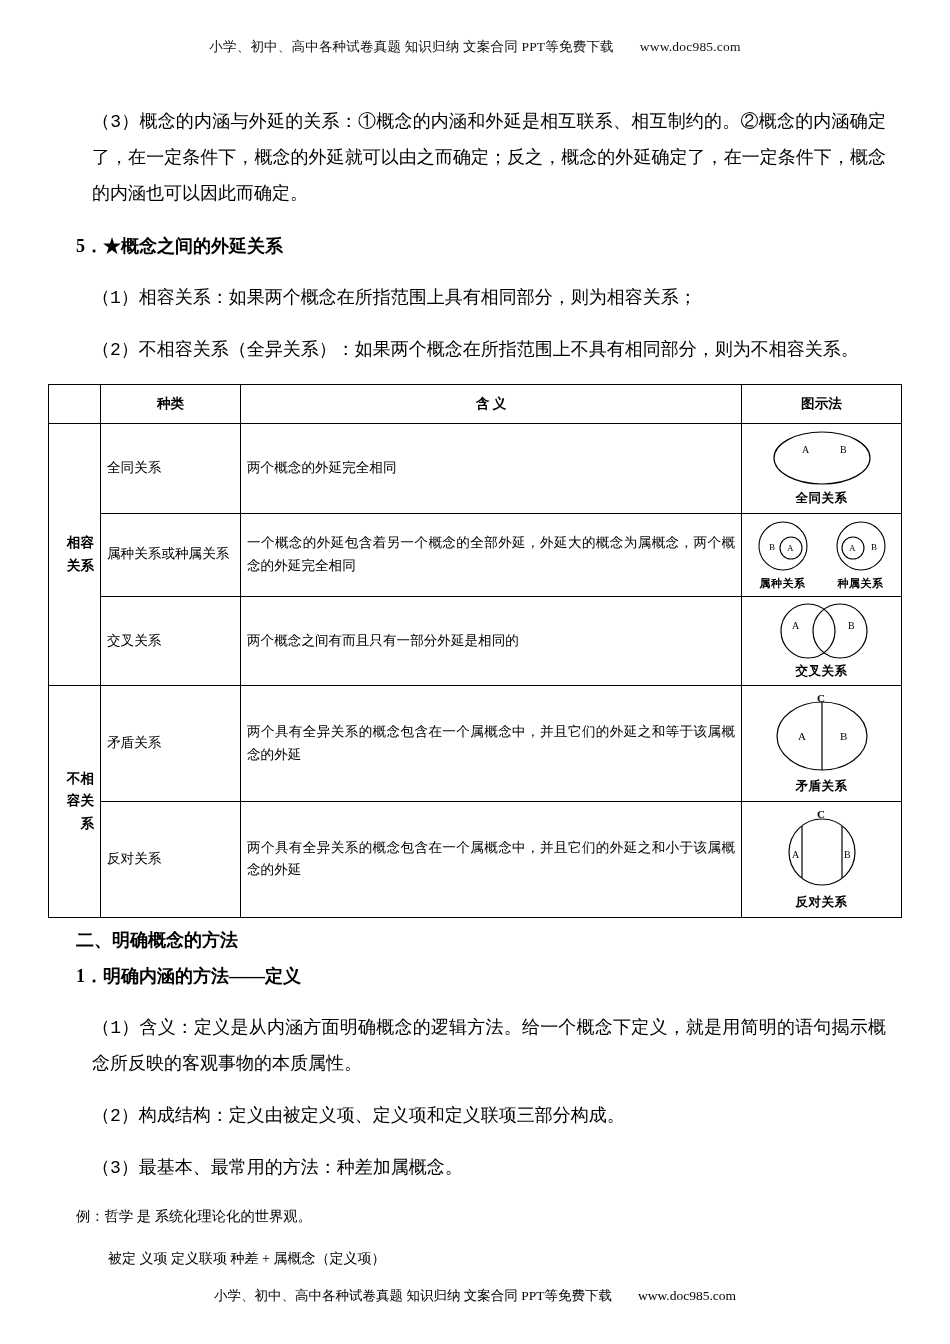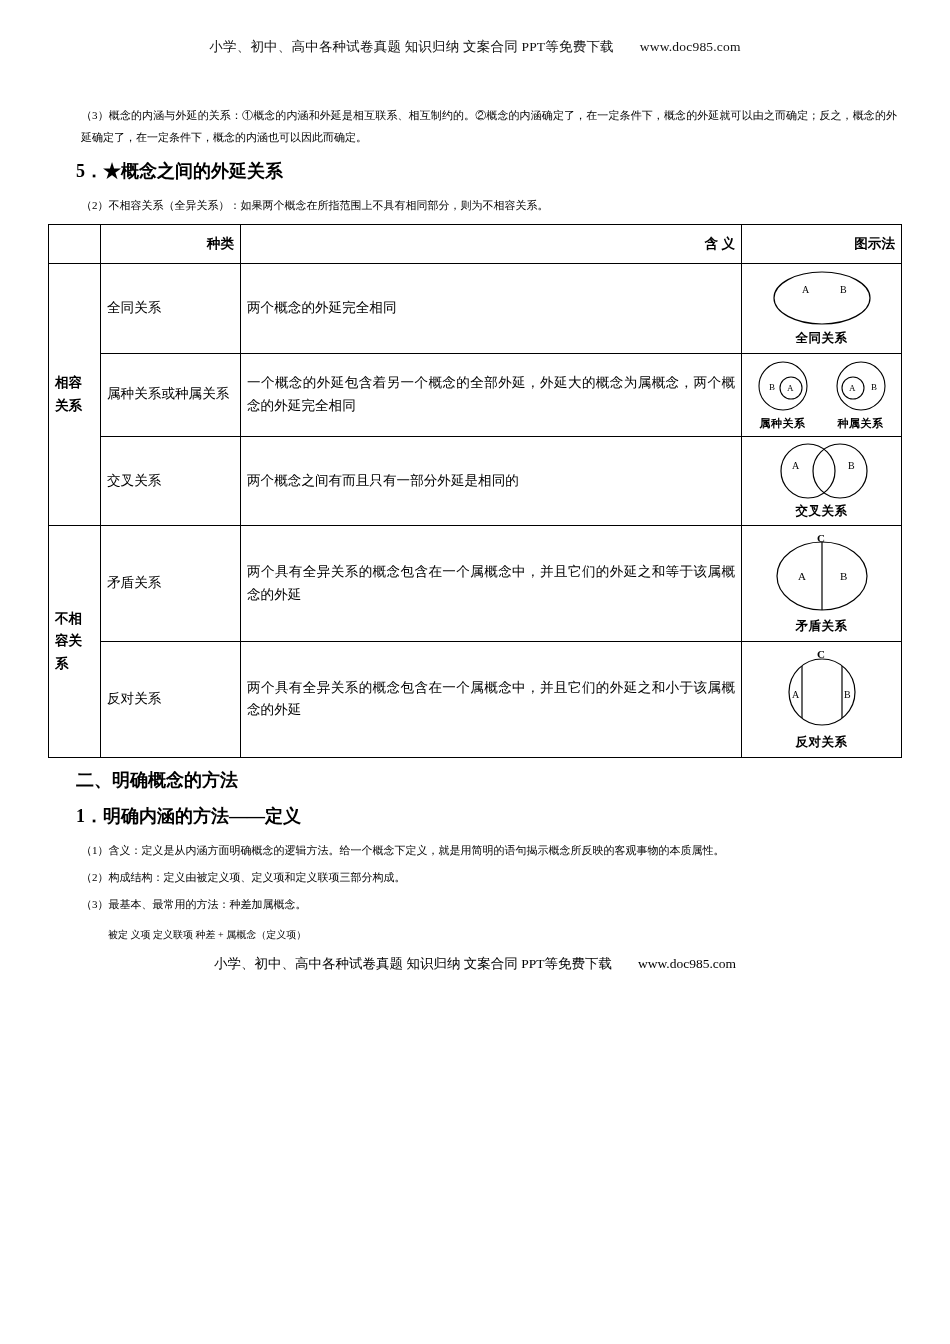--- a/index.html
+++ b/index.html
@@ -26,25 +26,26 @@
     font-size: 13.5px;
     letter-spacing: 0.2px;
     color: #111;
     margin-bottom: 48px;
     font-family: "Liberation Serif", serif;
   }
   .watermark .url {
     margin-left: 26px;
   }
   .para {
-    font-size: 11px;
+    font-size: 18px;
     line-height: 2.0;
     text-align: justify;
-    margin: 5px;
+    margin: 16px;
     text-indent: 0;
+    font-family: Liberation Mono, monospace;
   }
   .indent2 { padding-left: 28px; }
   .heading {
     font-size: 18px;
     line-height: 2.0;
     font-weight: bold;
     padding-left: 28px;
     margin: 0;
   }
   table.maintable {
@@ -55,26 +56,26 @@
     table-layout: fixed;
   }
   table.maintable td, table.maintable th {
     border: 1px solid #000;
     vertical-align: middle;
     padding: 4px 6px;
     font-size: 13.6px;
     line-height: 1.65;
   }
   .th-row td {
-    text-align: right;
+    text-align: center;
     font-weight: bold;
     height: 30px;
     padding: 3px 4px;
   }
-  .col-group { width: 52px; text-align: left; font-weight: bold; font-size: 14px; }
+  .col-group { width: 52px; text-align: right; font-weight: bold; font-size: 14px; }
   .col-kind  { width: 140px; padding-left: 12px; }
   .col-fig   { width: 160px; text-align: center; padding: 2px; }
   .cell-kind { font-size: 13.6px; line-height: 1.7; }
   .cell-mean { font-size: 13.6px; line-height: 1.85; text-align: justify; padding-left: 10px; padding-right: 6px;}
   .figcaption {
     font-weight: bold;
     font-size: 12.5px;
     text-align: center;
     margin-top: -2px;
     letter-spacing: 0.5px;
@@ -82,36 +83,37 @@
   .figwrap { display:flex; flex-direction:column; align-items:center; justify-content:center; }
   .figrow { display:flex; flex-direction:row; align-items:flex-end; justify-content:center; gap: 6px; }
   .figrow .figwrap { }
   .footer {
     text-align: center;
     font-size: 13.5px;
     margin-top: 10px;
   }
   .footer .url { margin-left: 26px; }
   .example-line { font-size: 14.3px; line-height: 2.0; padding-left: 28px; }
-  .example-terms { font-size: 10px; line-height: 2.0; padding-left: 60px; }
+  .example-terms { font-size: 14px; line-height: 2.0; padding-left: 60px; }
   svg { display:block; }
 </style>
 </head>
 <body>
 
 <div class="page">
 
   <div class="watermark">
     <span>小学、初中、高中各种试卷真题  知识归纳  文案合同  PPT等免费下载</span><span class="url">www.doc985.com</span>
   </div>
 
   <p class="para indent2">（3）概念的内涵与外延的关系：①概念的内涵和外延是相互联系、相互制约的。②概念的内涵确定了，在一定条件下，概念的外延就可以由之而确定；反之，概念的外延确定了，在一定条件下，概念的内涵也可以因此而确定。</p>
 
   <p class="heading">5．★概念之间的外延关系</p>
 
+  <p class="para indent2">（1）相容关系：如果两个概念在所指范围上具有相同部分，则为相容关系；</p>
   <p class="para indent2">（2）不相容关系（全异关系）：如果两个概念在所指范围上不具有相同部分，则为不相容关系。</p>
 
   <table class="maintable">
     <colgroup>
       <col style="width:52px">
       <col style="width:140px">
       <col>
       <col style="width:160px">
     </colgroup>
     <tbody>
@@ -221,19 +223,20 @@
         </td>
       </tr>
     </tbody>
   </table>
 
   <p class="heading">二、明确概念的方法</p>
   <p class="heading">1．明确内涵的方法——定义</p>
   <p class="para indent2">（1）含义：定义是从内涵方面明确概念的逻辑方法。给一个概念下定义，就是用简明的语句揭示概念所反映的客观事物的本质属性。</p>
   <p class="para indent2">（2）构成结构：定义由被定义项、定义项和定义联项三部分构成。</p>
   <p class="para indent2">（3）最基本、最常用的方法：种差加属概念。</p>
+  <p class="example-line">例：哲学        是        系统化理论化的世界观。</p>
   <p class="example-terms">被定 义项   定义联项     种差   +  属概念（定义项）</p>
 
   <div class="footer">
     <span>小学、初中、高中各种试卷真题  知识归纳  文案合同  PPT等免费下载</span><span class="url">www.doc985.com</span>
   </div>
 
 </div>
 
 </body></html>

